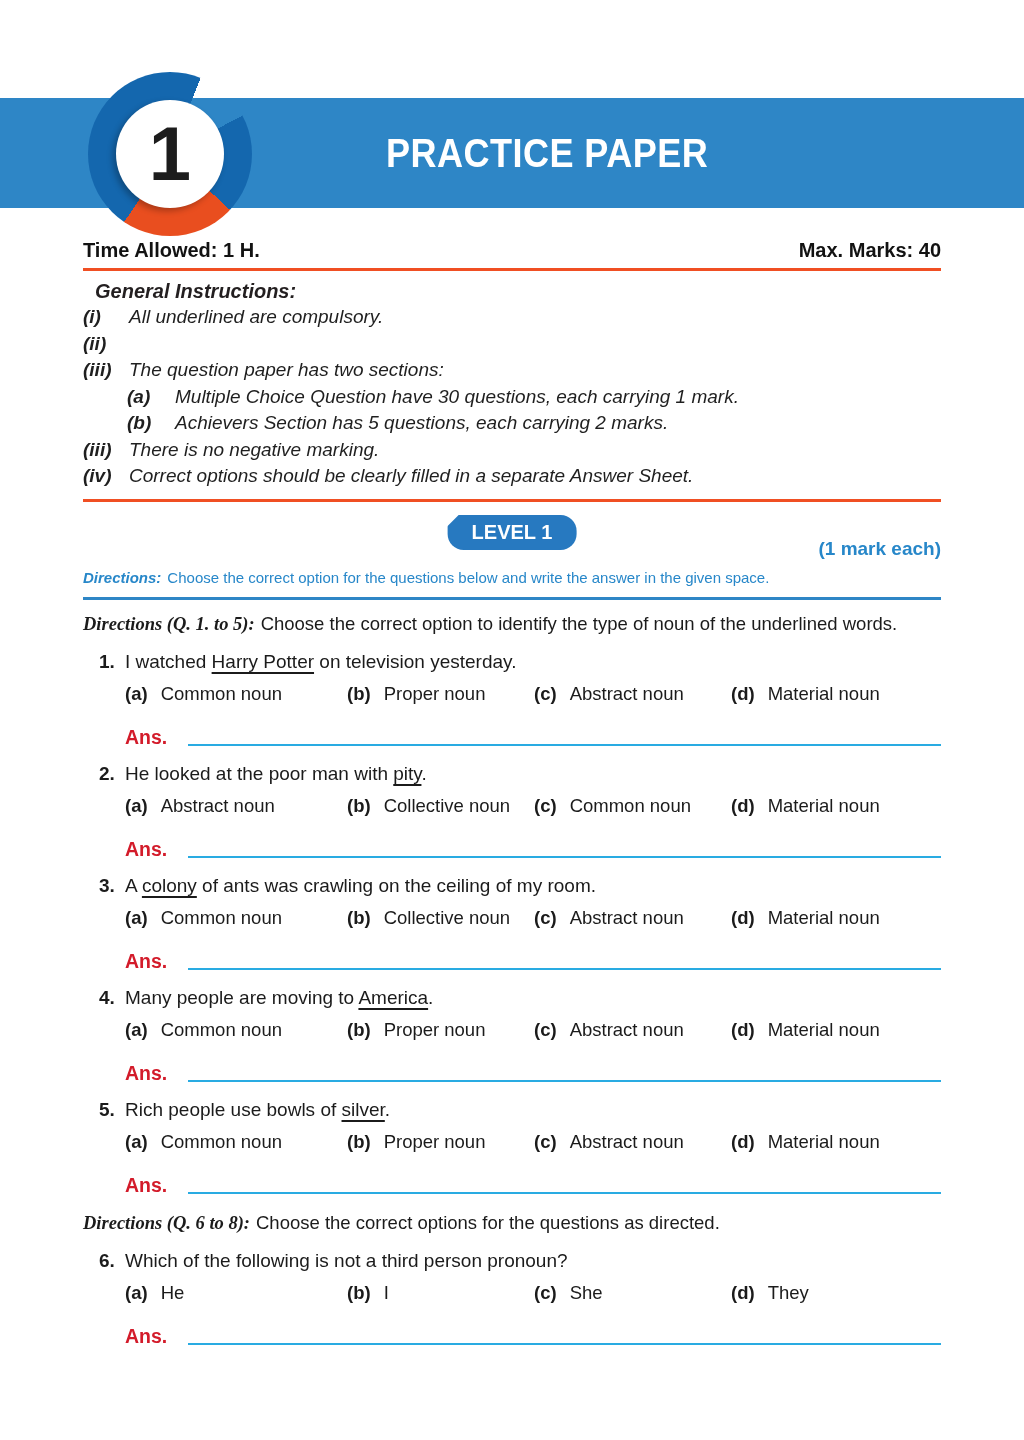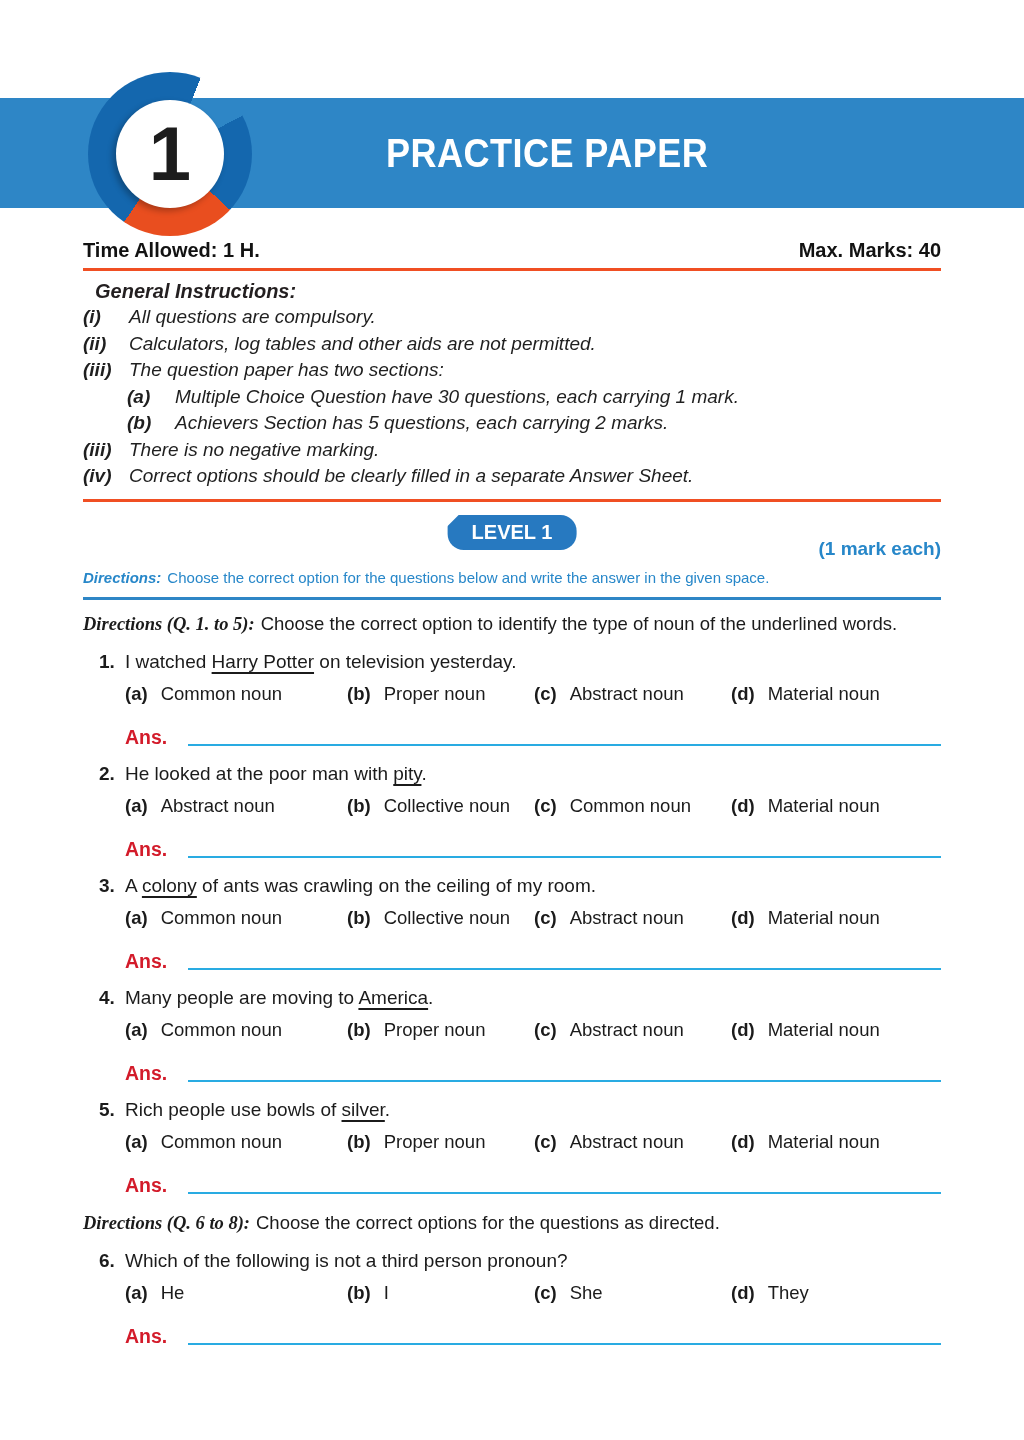--- a/index.html
+++ b/index.html
@@ -99,25 +99,24 @@
     <div class="meta-row">
       <span>Time Allowed: 1 H.</span>
       <span>Max. Marks: 40</span>
     </div>
     <div class="orange-rule"></div>
 
     <div class="gi-heading">General Instructions:</div>
     <div id="instructions-list">
         <div class="gi-item">
           <span class="gi-marker">(i)</span>
-          <span class="gi-text">All questions are compulsory.</span>
+          <span class="gi-text">All underlined are compulsory.</span>
         </div>
         <div class="gi-item">
           <span class="gi-marker">(ii)</span>
-          <span class="gi-text">Calculators, log tables and other aids are not permitted.</span>
         </div>
         <div class="gi-item">
           <span class="gi-marker">(iii)</span>
           <span class="gi-text">The question paper has two sections:</span>
         </div>
         <div class="gi-item sub">
           <span class="gi-marker">(a)</span>
           <span class="gi-text">Multiple Choice Question have 30 questions, each carrying 1 mark.</span>
         </div>
         <div class="gi-item sub">

